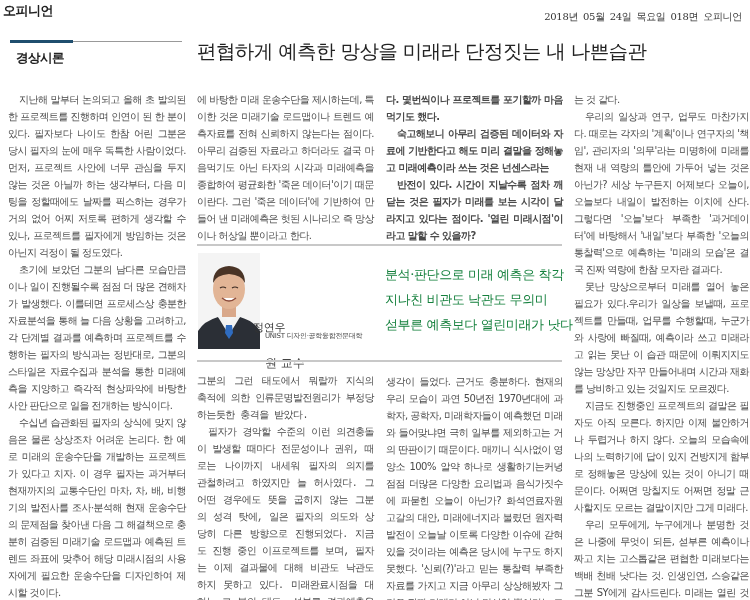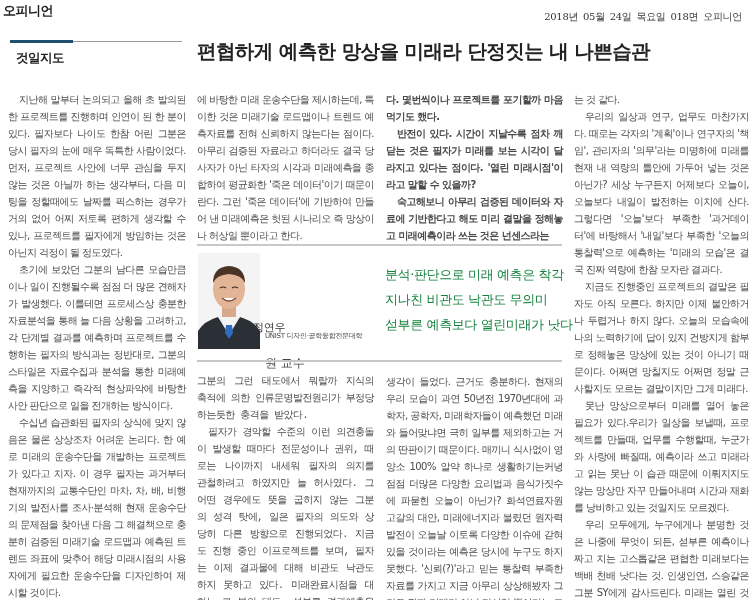--- a/index.html
+++ b/index.html
@@ -6,21 +6,21 @@
   html, body { width:750px; height:600px; background:#ffffff; overflow:hidden; }
   body { position:relative; font-family:"DejaVu Sans", sans-serif; color:#3a3a3a; }
 
   .masthead { position:absolute; left:3px; top:2px; font-size:13px; font-weight:bold; color:#222; letter-spacing:-0.5px; }
   .dateline { position:absolute; right:8px; top:10px; font-family:"DejaVu Serif", serif; font-size:10px; color:#333; letter-spacing:-0.3px; word-spacing:2px; }
 
   .section-rule { position:absolute; left:10px; top:41px; width:172px; height:1px; background:#999; }
   .section-bar { position:absolute; left:10px; top:40px; width:63px; height:3px; background:#1f4e6e; }
   .section-label { position:absolute; left:16px; top:50px; font-size:12.5px; font-weight:bold; color:#222; letter-spacing:-0.5px; }
 
-  .headline { position:absolute; left:197px; top:38px; font-size:19.5px; font-weight:bold; color:#222; letter-spacing:-0.6px; white-space:nowrap; }
+  .headline { position:absolute; left:197px; top:38px; font-size:19.5px; font-weight:normal; color:#222; letter-spacing:-0.6px; white-space:nowrap; }
 
   .col { position:absolute; font-family:"DejaVu Sans", sans-serif; font-size:10px; line-height:17px; color:#4a4a4a; letter-spacing:-0.55px; text-align:justify; }
   .col p { text-indent:11px; }
   .col p.cont { text-indent:0; }
 
   #c1 { left:8px; top:91px; width:178px; height:506px; }
   #c2a { left:197px; top:91px; width:177px; height:150px; }
   #c3a { left:386px; top:91px; width:177px; height:150px;font-weight:bold; }
   #c4 { left:574px; top:91px; width:175px; height:506px; }
   #c2b { left:197px; top:373px; width:177px; height:225px;font-family:Liberation Mono, monospace; }
@@ -38,39 +38,39 @@
   .subhead { font-family:"DejaVu Serif", serif; font-size:13px; font-weight:normal; color:#15803d; letter-spacing:-0.4px; height:25px; white-space:nowrap; }
 </style>
 </head>
 <body>
 
 <div class="masthead">오피니언</div>
 <div class="dateline">2018년 05월 24일 목요일 018면 오피니언</div>
 
 <div class="section-rule"></div>
 <div class="section-bar"></div>
-<div class="section-label">것일지도</div>
+<div class="section-label">경상시론</div>
 
 <h1 class="headline">편협하게 예측한 망상을 미래라 단정짓는 내 나쁜습관</h1>
 
 <div class="col" id="c1">
   <p>지난해 말부터 논의되고 올해 초 발의된 한 프로젝트를 진행하며 인연이 된 한 분이 있다. 필자보다 나이도 한참 어린 그분은 당시 필자의 눈에 매우 독특한 사람이었다. 먼저, 프로젝트 사안에 너무 관심을 두지 않는 것은 아닐까 하는 생각부터, 다음 미팅을 정할때에도 날짜를 픽스하는 경우가 거의 없어 어찌 저토록 편하게 생각할 수 있나, 프로젝트를 필자에게 방임하는 것은 아닌지 걱정이 될 정도였다.</p>
   <p>초기에 보았던 그분의 남다른 모습만큼이나 일이 진행될수록 점점 더 많은 견해차가 발생했다. 이를테면 프로세스상 충분한 자료분석을 통해 늘 다음 상황을 고려하고, 각 단계별 결과를 예측하며 프로젝트를 수행하는 필자의 방식과는 정반대로, 그분의 스타일은 자료수집과 분석을 통한 미래예측을 지양하고 즉각적 현상파악에 바탕한 사안 판단으로 일을 전개하는 방식이다.</p>
   <p>수십년 습관화된 필자의 상식에 맞지 않음은 물론 상상조차 어려운 논리다. 한 예로 미래의 운송수단을 개발하는 프로젝트가 있다고 치자. 이 경우 필자는 과거부터 현재까지의 교통수단인 마차, 차, 배, 비행기의 발전사를 조사·분석해 현재 운송수단의 문제점을 찾아낸 다음 그 해결책으로 충분히 검증된 미래기술 로드맵과 예측된 트렌드 좌표에 맞추어 해당 미래시점의 사용자에게 필요한 운송수단을 디자인하여 제시할 것이다.</p>
 
 </div>
 
 <div class="col" id="c2a">
-  <p class="cont">에 바탕한 미래 운송수단을 제시하는데, 특이한 것은 미래기술 로드맵이나 트렌드 예측자료를 전혀 신뢰하지 않는다는 점이다. 아무리 검증된 자료라고 하더라도 결국 당사자가 아닌 타자의 시각과 미래예측을 종합하여 평균화한 '죽은 데이터'이기 때문이란다. 그런 '죽은 데이터'에 기반하여 만들어 낸 미래예측은 헛된 시나리오 즉 망상이나 허상일 뿐이라고 한다.</p>
+  <p class="cont">에 바탕한 미래 운송수단을 제시하는데, 특이한 것은 미래기술 로드맵이나 트렌드 예측자료를 전혀 신뢰하지 않는다는 점이다. 아무리 검증된 자료라고 하더라도 결국 마음먹기도 아닌 타자의 시각과 미래예측을 종합하여 평균화한 '죽은 데이터'이기 때문이란다. 그런 '죽은 데이터'에 기반하여 만들어 낸 미래예측은 헛된 시나리오 즉 망상이나 허상일 뿐이라고 한다.</p>
 </div>
 
 <div class="col" id="c3a">
   <p class="cont">다. 몇번씩이나 프로젝트를 포기할까 마음먹기도 했다.</p>
+  <p>숙고해보니 아무리 검증된 데이터와 자료에 기반한다고 해도 미리 결말을 정해놓고 미래예측이라 쓰는 것은 넌센스라는</p>
   <p>반전이 있다. 시간이 지날수록 점차 깨닫는 것은 필자가 미래를 보는 시각이 달라지고 있다는 점이다. '열린 미래시점'이라고 말할 수 있을까?</p>
-  <p>숙고해보니 아무리 검증된 데이터와 자료에 기반한다고 해도 미리 결말을 정해놓고 미래예측이라 쓰는 것은 넌센스라는</p>
 </div>
 
 <div class="mid-rule-top"></div>
 <div class="photo">
   <svg width="62" height="96" viewBox="0 0 62 96">
     <rect width="62" height="96" fill="#f4f4f4"></rect>
 
     <path d="M0 96 L0 78 Q6 68 20 64 L31 72 L42 64 Q56 68 62 78 L62 96 Z" fill="#2b2f36"></path>
 
     <path d="M20 64 L31 82 L42 64 L38 62 L31 70 L24 62 Z" fill="#f2f2f2"></path>
@@ -105,16 +105,16 @@
   <p>필자가 경악할 수준의 이런 의견충돌이 발생할 때마다 전문성이나 권위, 때로는 나이까지 내세워 필자의 의지를 관철하려고 하였지만 늘 허사였다. 그 어떤 경우에도 뜻을 굽히지 않는 그분의 성격 탓에, 일은 필자의 의도와 상당히 다른 방향으로 진행되었다. 지금도 진행 중인 이프로젝트를 보며, 필자는 이제 결과물에 대해 비관도 낙관도 하지 못하고 있다. 미래완료시점을 대하는 그 분의 태도, 섣부른 결과예측을 철저히 부정하는 의견때문에 필자는 프로젝트 진행이 너무 너무 곤혹스럽</p>
 </div>
 
 <div class="col" id="c3b">
   <p class="cont">생각이 들었다. 근거도 충분하다. 현재의 우리 모습이 과연 50년전 1970년대에 과학자, 공학자, 미래학자들이 예측했던 미래와 들어맞냐면 극히 일부를 제외하고는 거의 딴판이기 때문이다. 매끼니 식사없이 영양소 100% 알약 하나로 생활하기는커녕 점점 더많은 다양한 요리법과 음식가짓수에 파묻힌 오늘이 아닌가? 화석연료자원 고갈의 대안, 미래에너지라 불렸던 원자력발전이 오늘날 이토록 다양한 이슈에 갇혀있을 것이라는 예측은 당시에 누구도 하지 못했다. '신뢰(?)'라고 믿는 통찰력 부족한 자료를 가지고 지금 아무리 상상해봤자 그 것은 진짜 미래가 아닌 망상일 뿐이라는 그분의 의견이 진심 맞</p>
 </div>
 
 <div class="col" id="c4">
   <p class="cont">는 것 같다.</p>
   <p>우리의 일상과 연구, 업무도 마찬가지다. 때로는 각자의 '계획'이나 연구자의 '책임', 관리자의 '의무'라는 미명하에 미래를 현재 내 역량의 틀안에 가두어 넣는 것은 아닌가? 세상 누구든지 어제보다 오늘이, 오늘보다 내일이 발전하는 이치에 산다. 그렇다면 '오늘'보다 부족한 '과거데이터'에 바탕해서 '내일'보다 부족한 '오늘의 통찰력'으로 예측하는 '미래의 모습'은 결국 진짜 역량에 한참 모자란 결과다.</p>
+  <p>못난 망상으로부터 미래를 열어 놓은 필요가 있다.우리가 일상을 보낼때, 프로젝트를 만들때, 업무를 수행할때, 누군가와 사랑에 빠질때, 예측이라 쓰고 미래라고 읽는 못난 이 습관 때문에 이뤄지지도 않는 망상만 자꾸 만들어내며 시간과 재화를 낭비하고 있는 것일지도 모르겠다.</p>
   <p>지금도 진행중인 프로젝트의 결말은 필자도 아직 모른다. 하지만 이제 불안하거나 두렵거나 하지 않다. 오늘의 모습속에 나의 노력하기에 답이 있지 건방지게 함부로 정해놓은 망상에 있는 것이 아니기 때문이다. 어쩌면 망칠지도 어쩌면 정말 근사할지도 모르는 결말이지만 그게 미래다.</p>
-  <p>못난 망상으로부터 미래를 열어 놓은 필요가 있다.우리가 일상을 보낼때, 프로젝트를 만들때, 업무를 수행할때, 누군가와 사랑에 빠질때, 예측이라 쓰고 미래라고 읽는 못난 이 습관 때문에 이뤄지지도 않는 망상만 자꾸 만들어내며 시간과 재화를 낭비하고 있는 것일지도 모르겠다.</p>
   <p>우리 모두에게, 누구에게나 분명한 것은 나중에 무엇이 되든, 섣부른 예측이나 짜고 치는 고스톱같은 편협한 미래보다는 백배 천배 낫다는 것. 인생인연, 스승같은 그분 SY에게 감사드린다. 미래는 열린 것이다. 건방진 망상말고 오늘에 충실하면 다 된다. 일상과 업무는 물론 인간관계와 사랑부터 지구와 우주의 평화까지도.</p>
 </div>
 
 </body></html>

